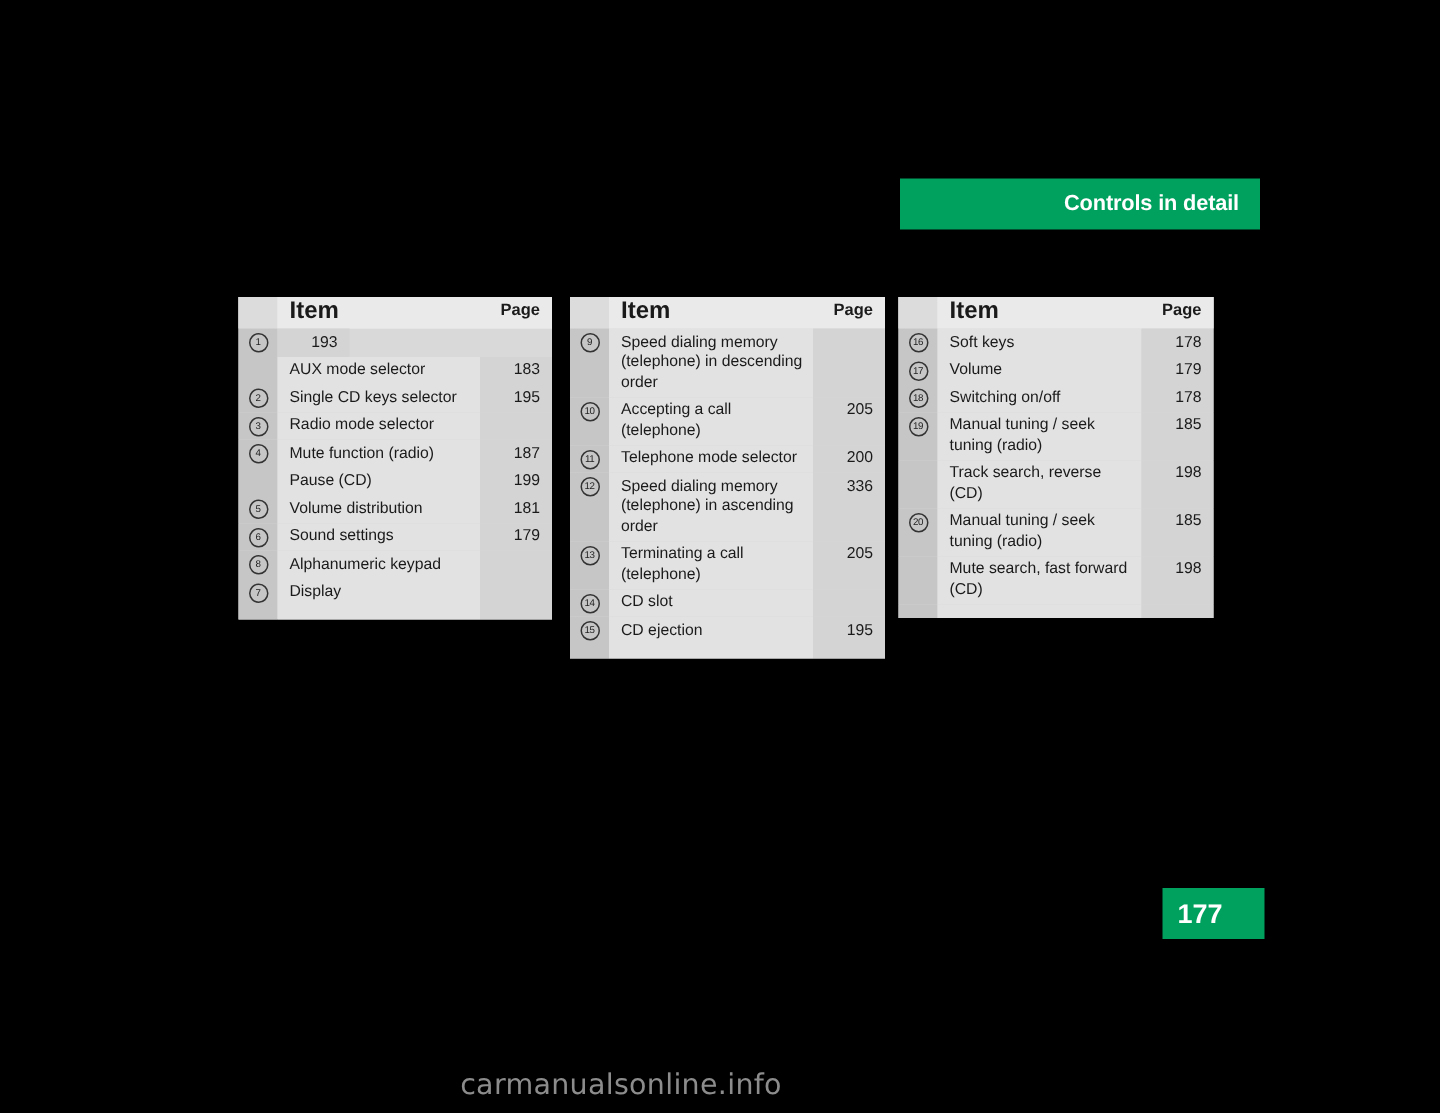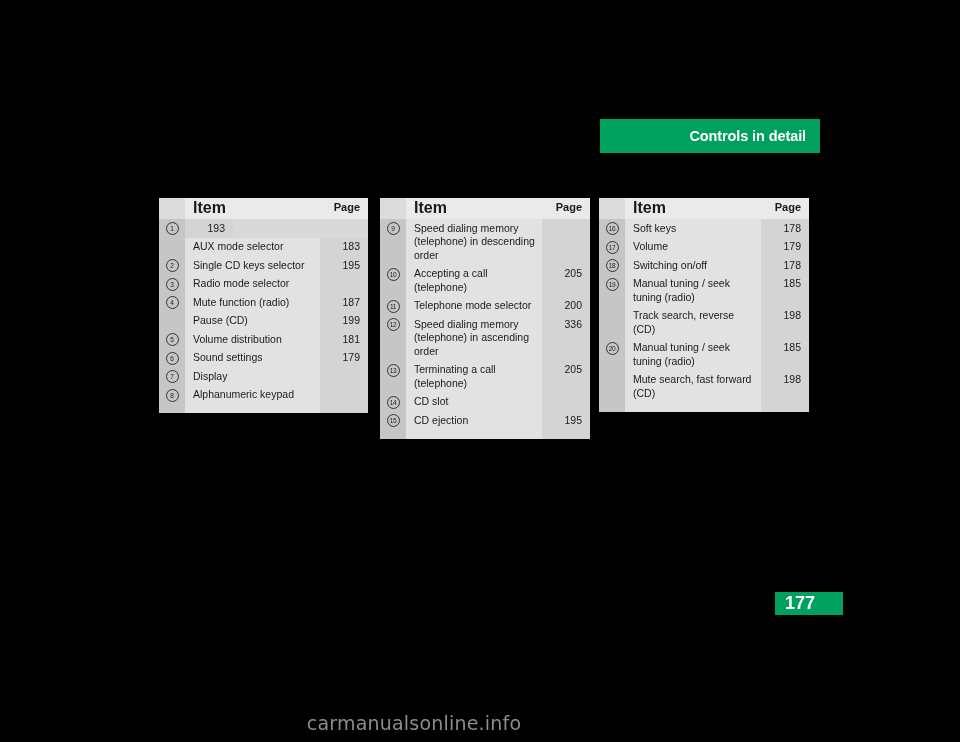--- a/index.html
+++ b/index.html
@@ -13,21 +13,21 @@
     font-family: "Liberation Sans", sans-serif;
     position: relative;
     overflow: hidden;
   }
 
   
   #header-banner {
     position: absolute;
     left: 600px;
     top: 119px;
-    width: 220px;
+    width: 240px;
     height: 34px;
     background: #00a05e;
     display: flex;
     align-items: center;
     justify-content: flex-end;
   }
   #header-banner .banner-text {
     color: #ffffff;
     font-size: 14.5px;
     font-weight: bold;
@@ -35,21 +35,21 @@
     padding-right: 14px;
     white-space: nowrap;
   }
 
   
   #page-number-tab {
     position: absolute;
     left: 775px;
     top: 592px;
     width: 68px;
-    height: 23px;
+    height: 34px;
     background: #00a05e;
     display: flex;
     align-items: center;
     justify-content: flex-start;
   }
   #page-number-tab .page-num {
     color: #ffffff;
     font-size: 18px;
     font-weight: bold;
     padding-left: 10px;
@@ -218,30 +218,30 @@
     </div>
     <div class="table-row">
       <div class="col-num">
         <span class="num-marker">6</span>
       </div>
       <div class="col-item">Sound settings</div>
       <div class="col-page">179</div>
     </div>
     <div class="table-row">
       <div class="col-num">
+        <span class="num-marker">8</span>
+      </div>
+      <div class="col-item">Alphanumeric keypad</div>
+      <div class="col-page"></div>
+    </div>
+    <div class="table-row">
+      <div class="col-num">
         <span class="num-marker">7</span>
       </div>
       <div class="col-item">Display</div>
-      <div class="col-page"></div>
-    </div>
-    <div class="table-row">
-      <div class="col-num">
-        <span class="num-marker">8</span>
-      </div>
-      <div class="col-item">Alphanumeric keypad</div>
       <div class="col-page"></div>
     </div>
     <div class="table-filler">
       <div class="col-num"></div>
       <div class="col-item"></div>
       <div class="col-page"></div>
     </div>
   </div>
 <div class="ref-table" id="table-2">
     <div class="table-row header-row">

